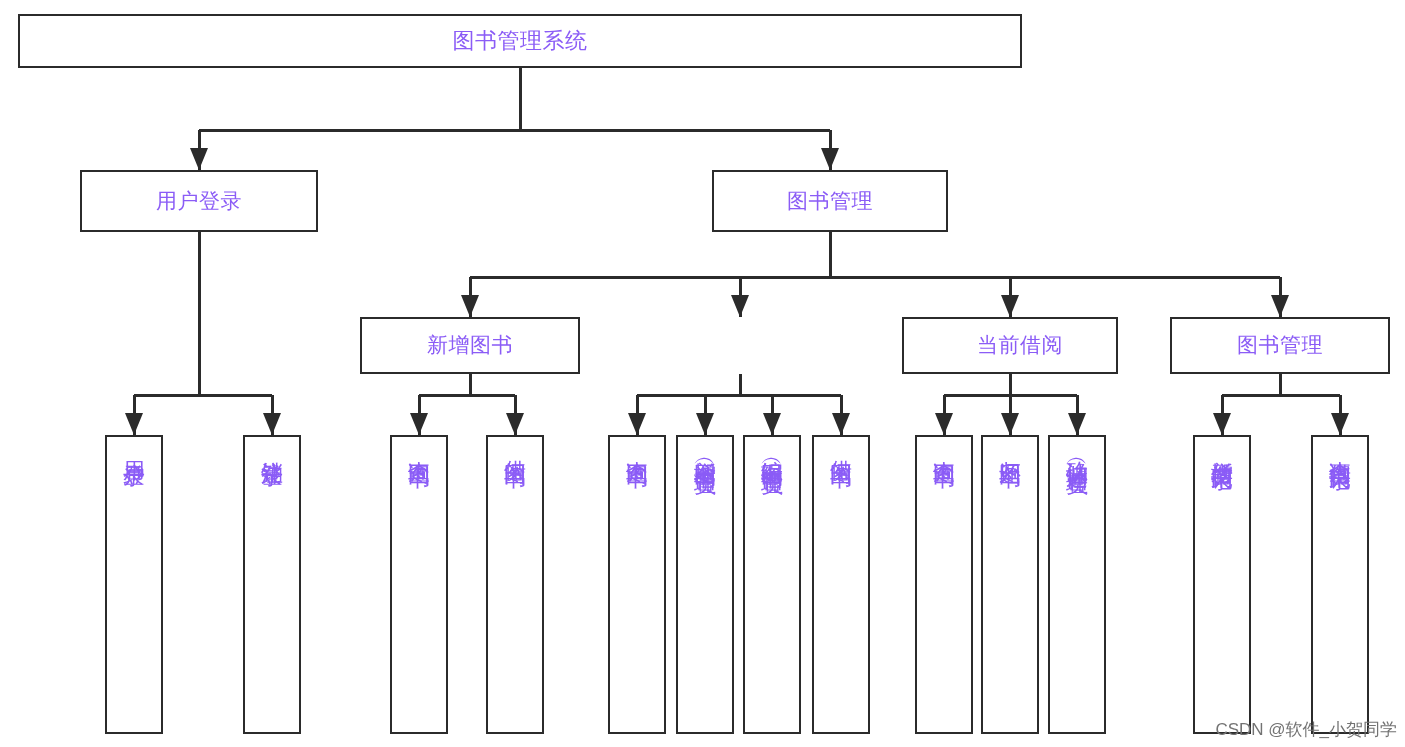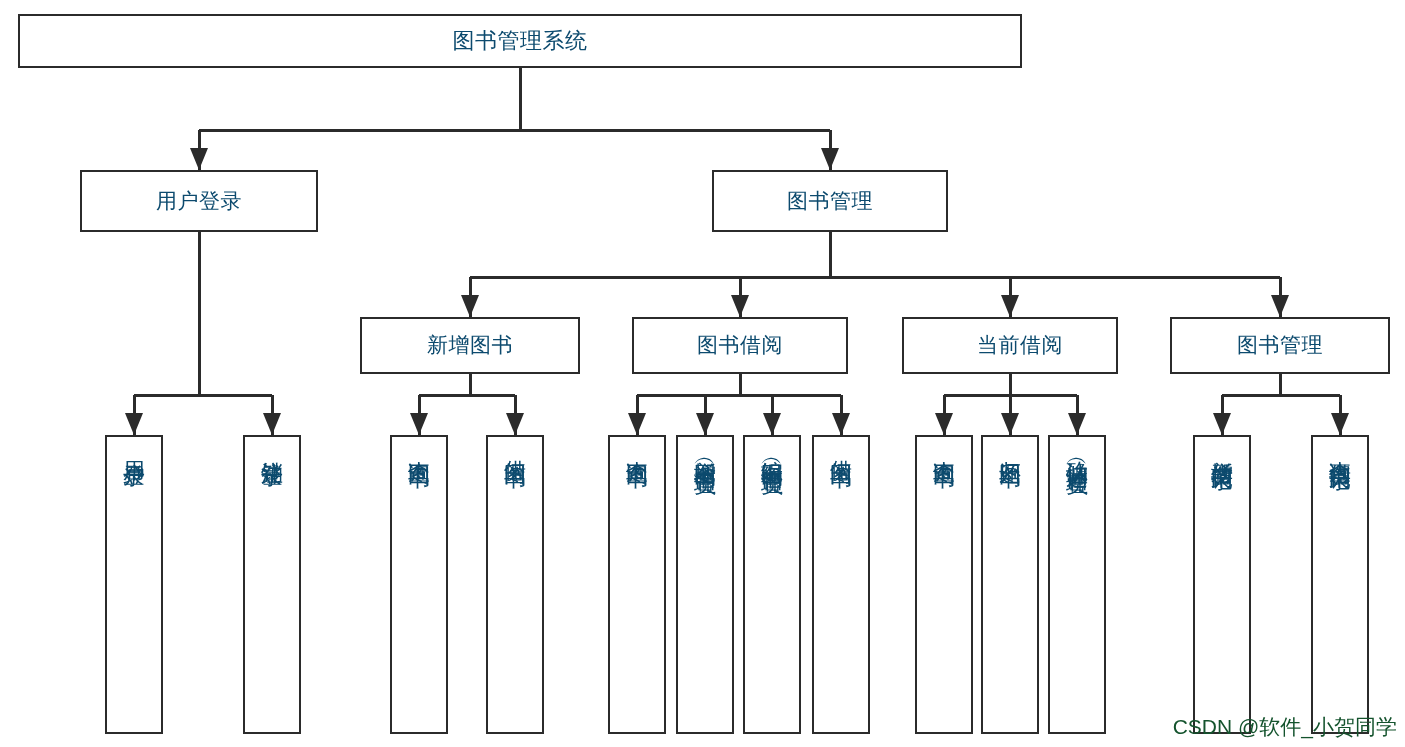--- a/index.html
+++ b/index.html
@@ -27,21 +27,21 @@
     pointer-events: none;
   }
   .node {
     position: absolute;
     box-sizing: border-box;
     border: 2px solid #2b2b2b;
     background: #ffffff;
     display: flex;
     align-items: center;
     justify-content: center;
-    color: #0c4a6e;
+    color: #8b5cf6;
     z-index: 2;
   }
   .node .cap {
     display: block;
     text-align: center;
     line-height: 1.18;
     white-space: pre-line;
   }
   .node.horiz .cap {
     font-size: 21px;
@@ -60,22 +60,22 @@
     font-size: 22px;
     line-height: 1.08;
     letter-spacing: 2px;
     white-space: nowrap;
     margin: 0 auto;
   }
   #watermark {
     position: absolute;
     right: 8px;
     bottom: 6px;
-    font-size: 21px;
-    color: #14532d;
+    font-size: 17px;
+    color: #737373;
     z-index: 5;
     white-space: nowrap;
     font-family: "Liberation Sans", "DejaVu Sans", sans-serif;
   }
 </style>
 </head>
 <body>
 
 <div id="canvas">
 
@@ -141,23 +141,20 @@
   <div class="node horiz" style="left: 80px; top: 170px; width: 238px; height: 62px;">
     <span class="cap">用户登录</span>
   </div>
   <div class="node horiz" style="left: 712px; top: 170px; width: 236px; height: 62px;">
     <span class="cap">图书管理</span>
   </div>
 
   <div class="node horiz" style="left: 360px; top: 317px; width: 220px; height: 57px;">
     <span class="cap">新增图书</span>
   </div>
-  <div class="node horiz" style="left: 632px; top: 317px; width: 216px; height: 57px;">
-    <span class="cap">图书借阅</span>
-  </div>
   <div class="node horiz" style="left: 902px; top: 317px; width: 216px; height: 57px; padding-left: 20px;">
     <span class="cap">当前借阅</span>
   </div>
   <div class="node horiz" style="left: 1170px; top: 317px; width: 220px; height: 57px;">
     <span class="cap">图书管理</span>
   </div>
 
   <div class="node vert" style="left: 105px; top: 435px; width: 58px; height: 299px;">
     <span class="cap">用户登录</span>
   </div>

